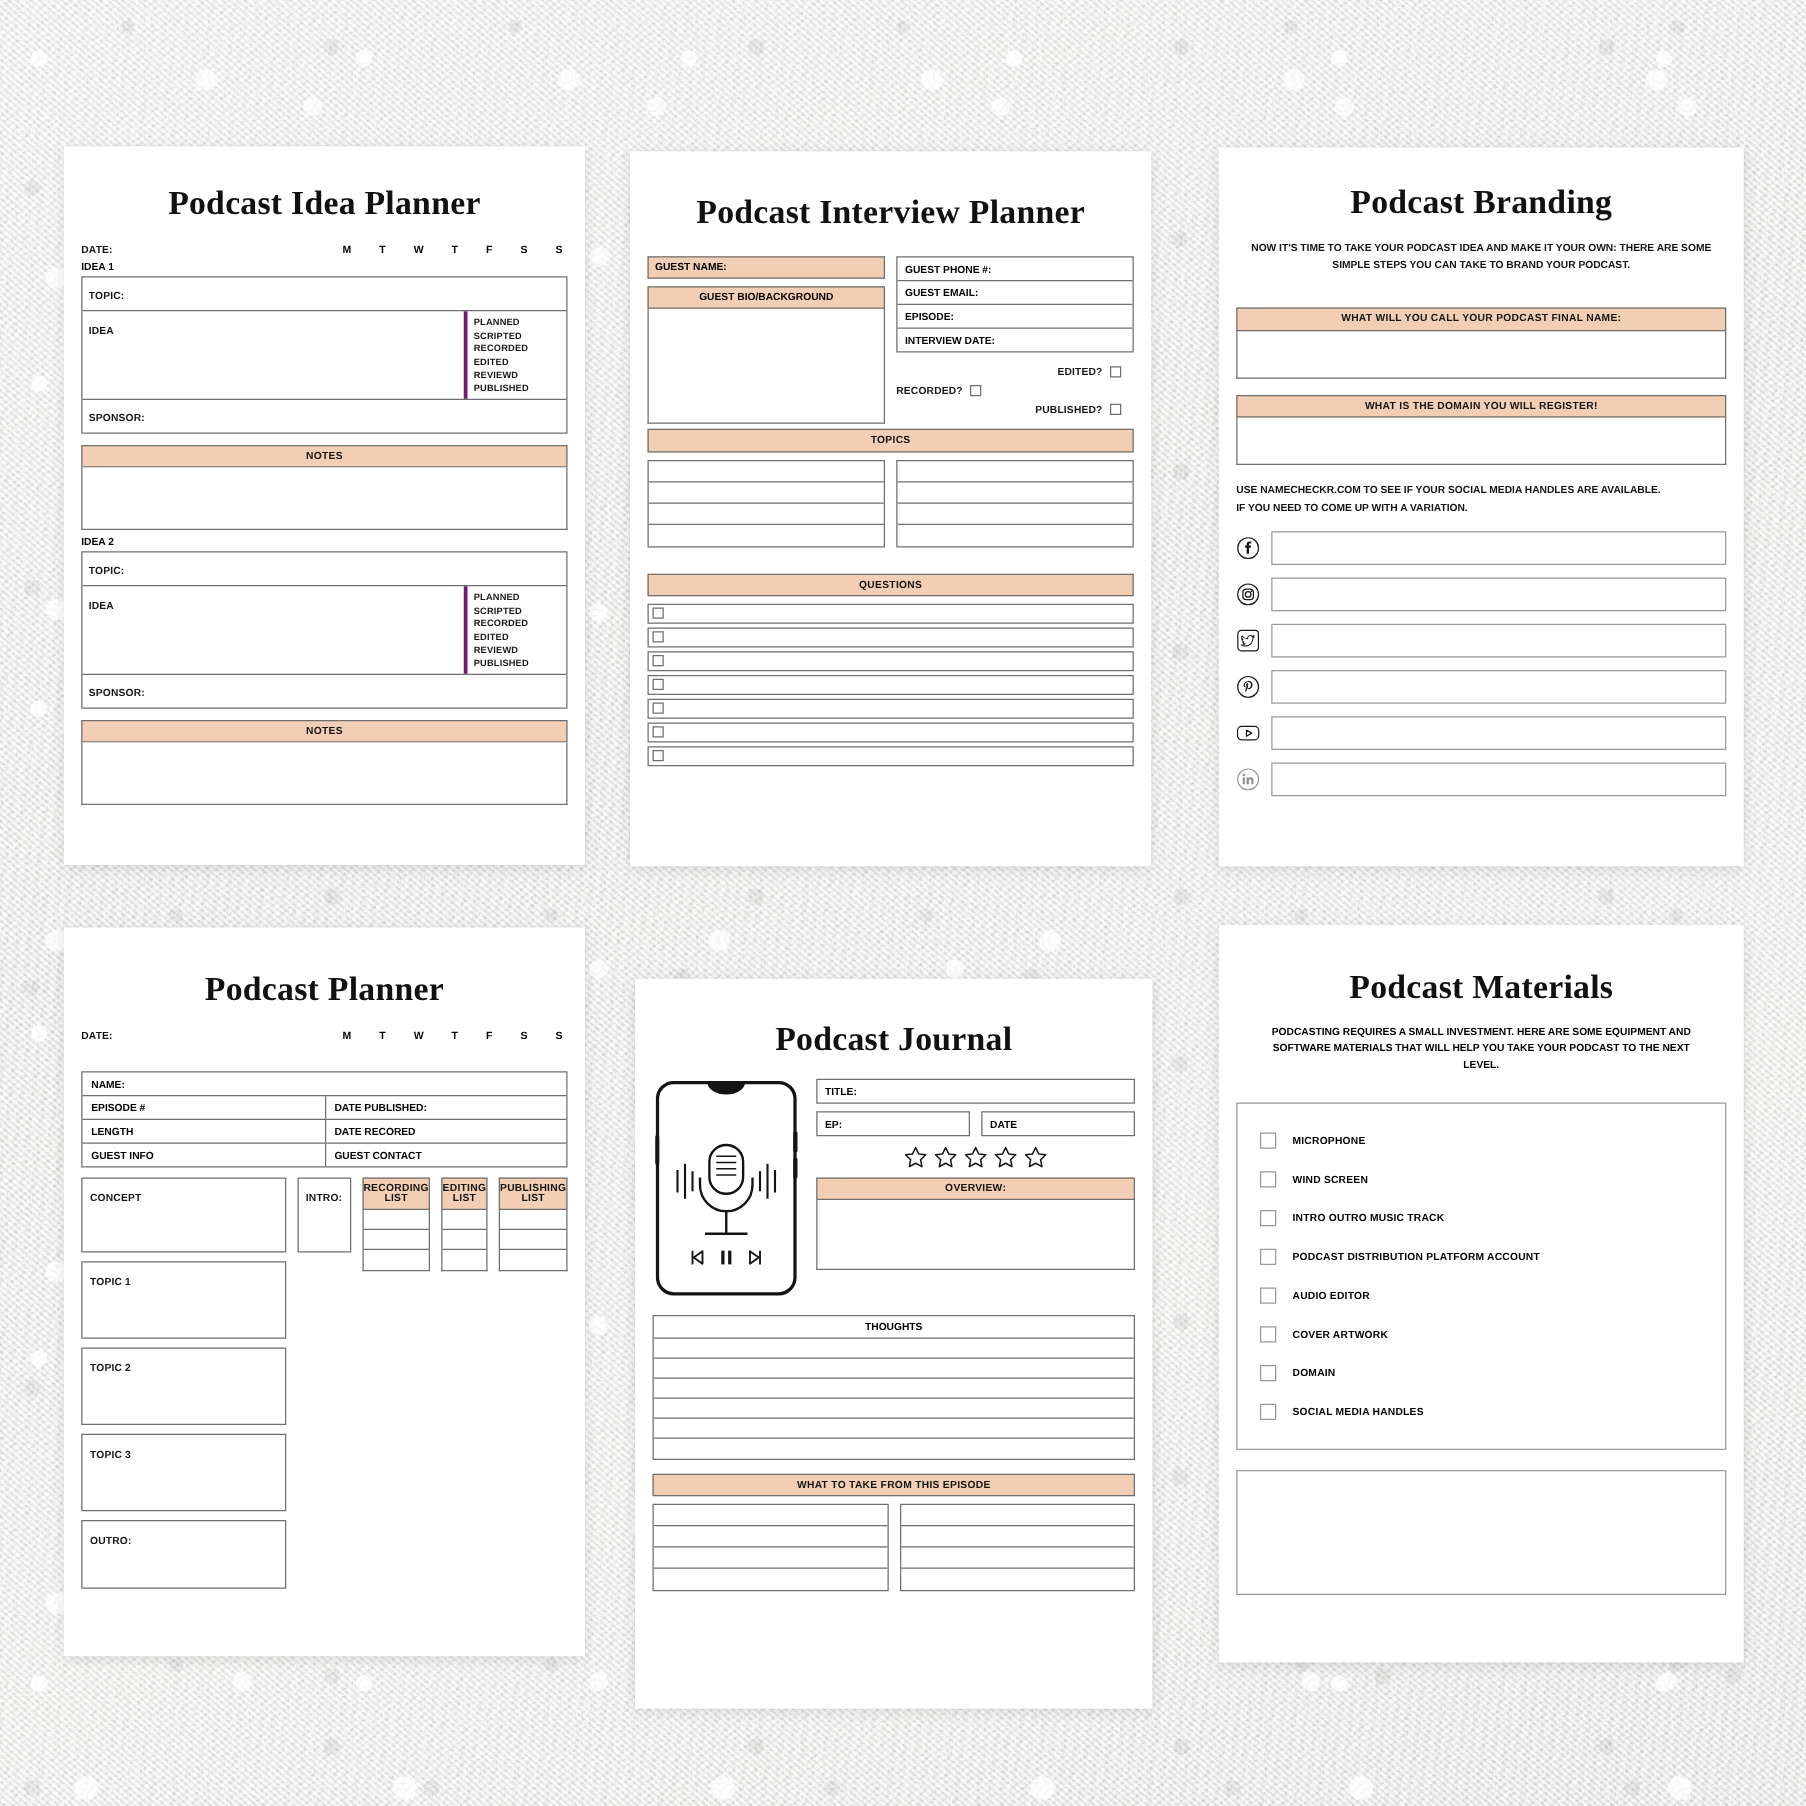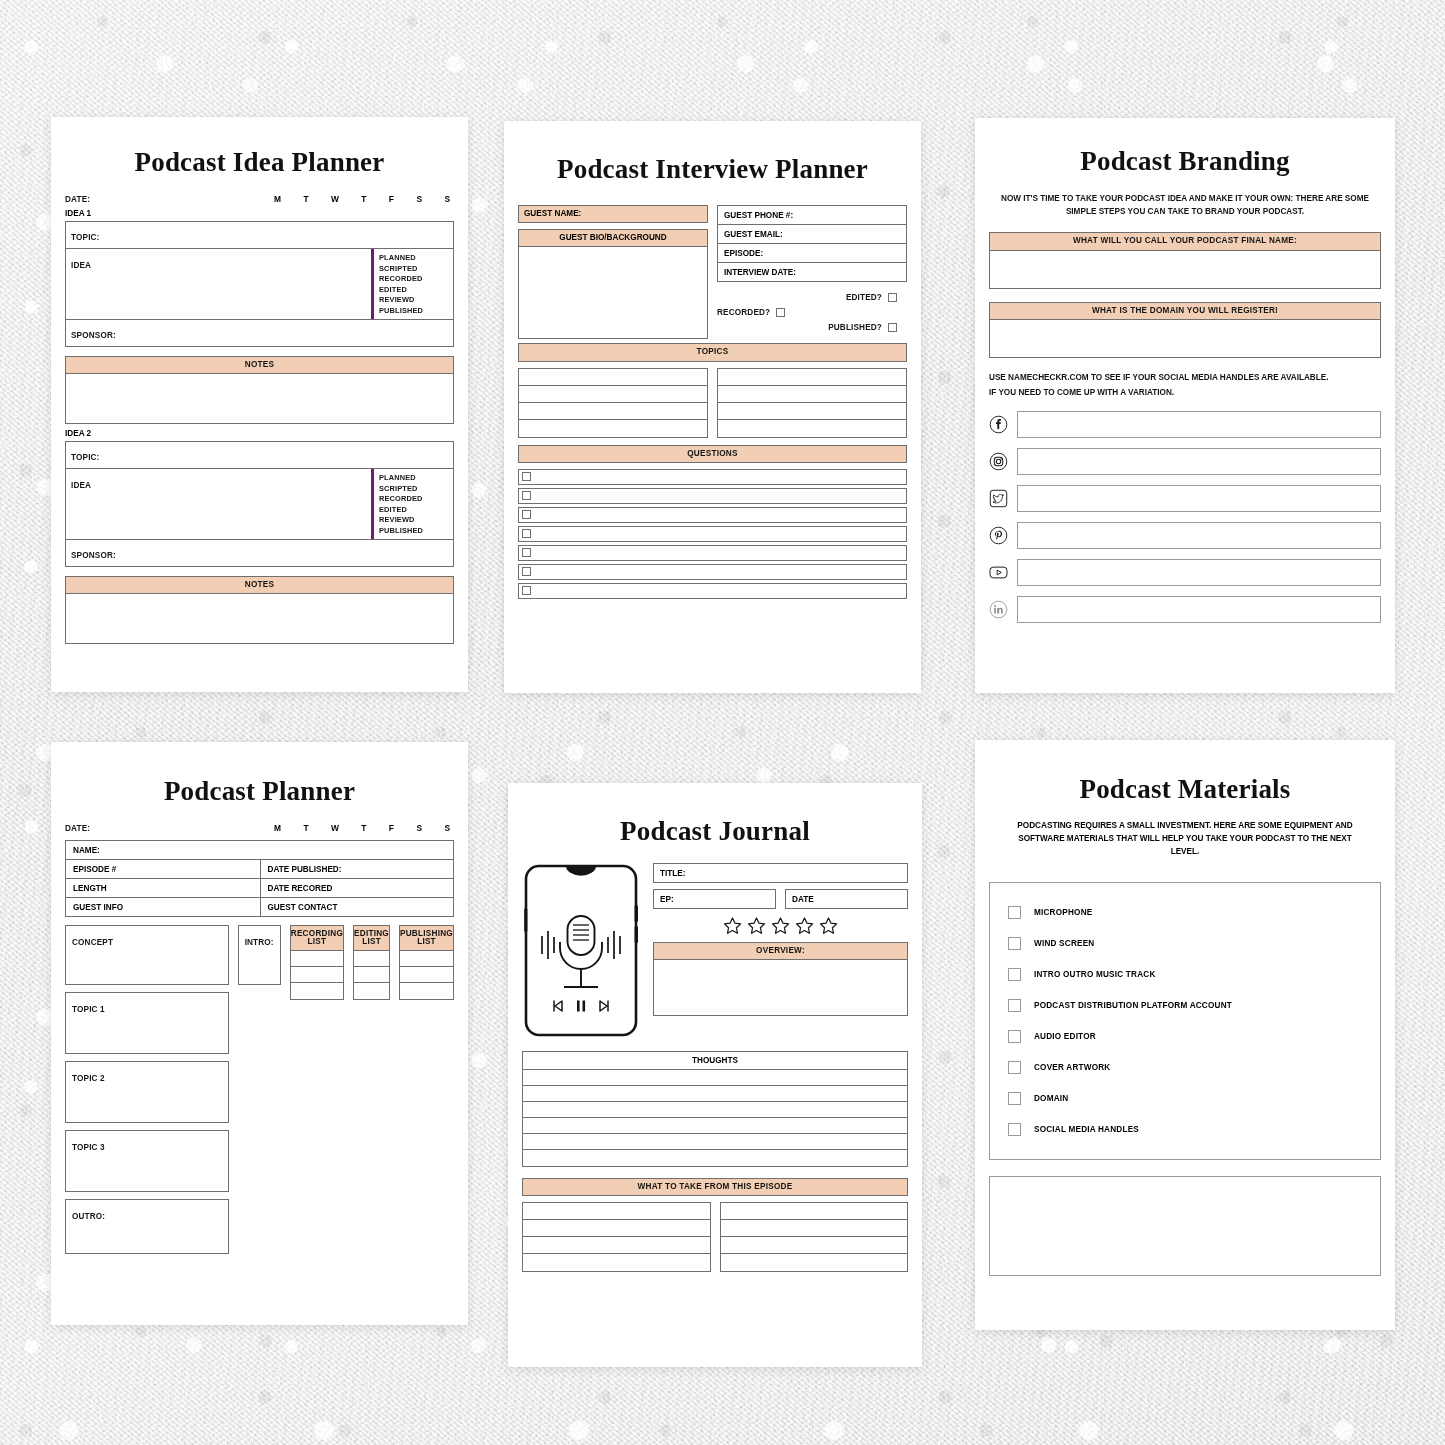--- a/index.html
+++ b/index.html
@@ -188,21 +188,21 @@
     line-height: 1.55; margin-top: 16px; color: #141414;
     padding: 0 6px;
   }
   .br-field { border: 1px solid #6f6f6f; border-top: none; height: 38px; }
   .br-note { font-size: 8.2px; font-weight: bold; line-height: 1.9; margin-top: 12px; color:#141414; }
   .social-row { display: flex; align-items: center; gap: 9px; margin-top: 10px; }
   .social-icon { width: 19px; height: 19px; flex: 0 0 auto; }
   .social-input { flex: 1; border: 1px solid #9a9a9a; height: 27px; background: #fff; }
 
   
-  .pl-table { border: 1px solid #6f6f6f; margin-top: 7px; }
+  .pl-table { border: 1px solid #6f6f6f; margin-top: 24px; }
   .pl-table .r { display: flex; border-bottom: 1px solid #6f6f6f; }
   .pl-table .r:last-child { border-bottom: none; }
   .pl-table .c { padding: 4.5px 7px; font-size: 8.2px; font-weight: bold; }
   .pl-table .c.half { width: 50%; }
   .pl-table .c.half + .c.half { border-left: 1px solid #6f6f6f; }
   .pl-cols { display: flex; gap: 9px; margin-top: 8px; }
   .pl-col-l { width: 190px; display: flex; flex-direction: column; gap: 7px; }
   .pl-col-r { flex: 1; display: flex; gap: 9px; }
   .pl-pad { border: 1px solid #6f6f6f; padding: 5px 6px; }
   .pl-list .rows { border: 1px solid #6f6f6f; border-top: none; }
@@ -370,21 +370,21 @@
         <div class="tr"></div>
       </div>
       <div class="topics-col">
         <div class="tr"></div>
         <div class="tr"></div>
         <div class="tr"></div>
         <div class="tr"></div>
       </div>
     </div>
 
-    <div style="margin-top:7px">
+    <div style="margin-top:21px">
       <div class="accent-bar">QUESTIONS</div>
     </div>
     <div class="q-list">
       <div class="q-row">
           <span class="chk"></span>
         </div>
       <div class="q-row">
           <span class="chk"></span>
         </div>
       <div class="q-row">
@@ -406,21 +406,21 @@
 
   </div>
 </div>
 
 <div class="sheet" id="sheet-branding">
   <div class="sheet-title">Podcast Branding</div>
   <div class="inner">
 
     <div class="br-intro">NOW IT'S TIME TO TAKE YOUR PODCAST IDEA AND MAKE IT YOUR OWN: THERE ARE SOME SIMPLE STEPS YOU CAN TAKE TO BRAND YOUR PODCAST.</div>
 
-    <div style="margin-top:14px">
+    <div style="margin-top:28px">
       <div class="accent-bar">WHAT WILL YOU CALL YOUR PODCAST FINAL NAME:</div>
       <div class="br-field"></div>
     </div>
 
     <div style="margin-top:13px">
       <div class="accent-bar">WHAT IS THE DOMAIN YOU WILL REGISTER!</div>
       <div class="br-field"></div>
     </div>
 
     <div class="br-note">

